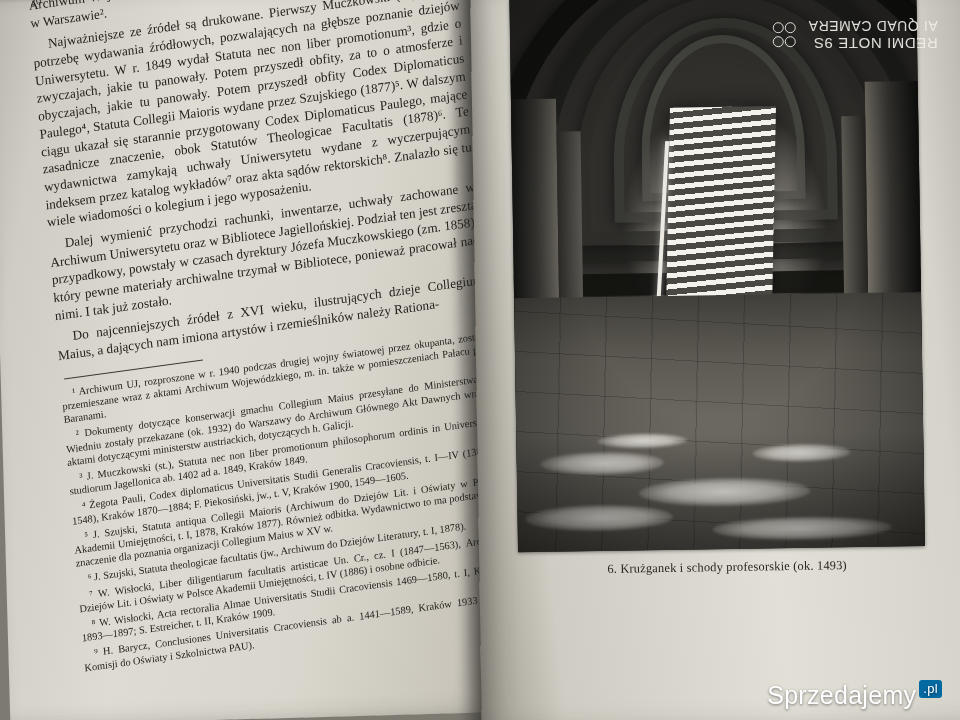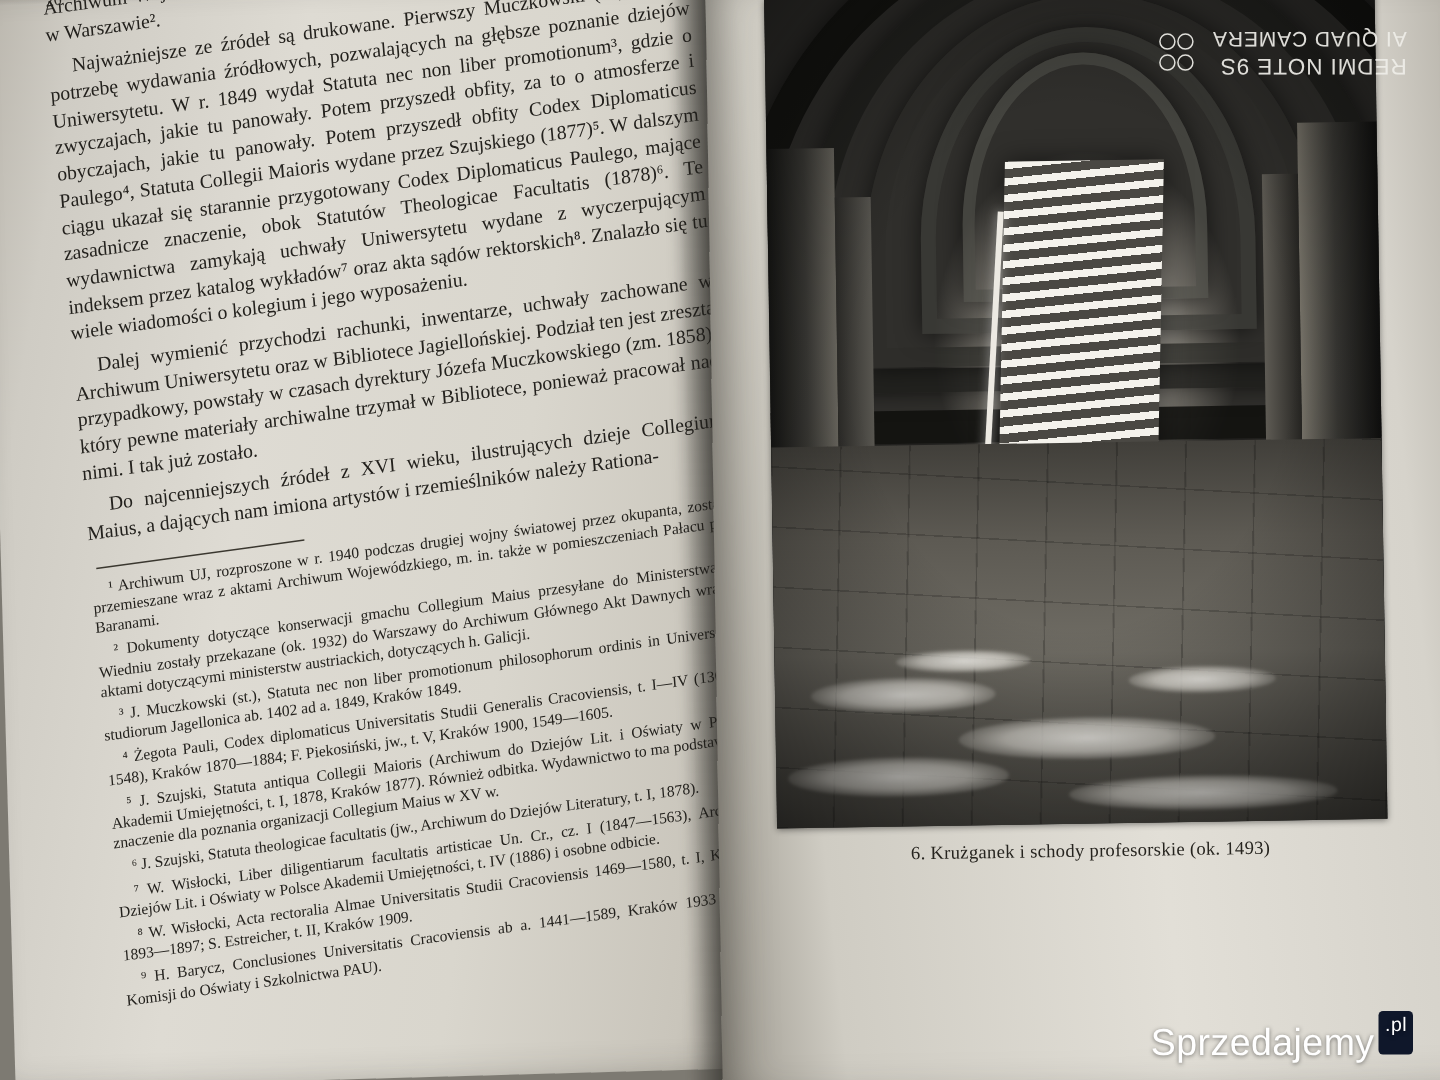--- a/index.html
+++ b/index.html
@@ -246,25 +246,26 @@
   #site-watermark {
     position: absolute;
     right: 18px;
     bottom: 10px;
     font-family: "Liberation Sans", sans-serif;
     font-size: 25px;
     color: #ffffff;
     letter-spacing: 0.3px;
     text-shadow: 0 1px 3px rgba(0,0,0,0.5);
     display: flex;
+    align-items: center;
     margin-top: 36px;
   }
   #site-watermark .wm-badge {
     display: inline-block;
-    background: #0f172a;
+    background: #0369a1;
     color: #fff;
     font-size: 13px;
     padding: 1px 4px 2px 4px;
     border-radius: 3px;
     margin-left: 3px;
     position: relative;
     top: -7px;
   }
   #page-num {
     position: absolute;

